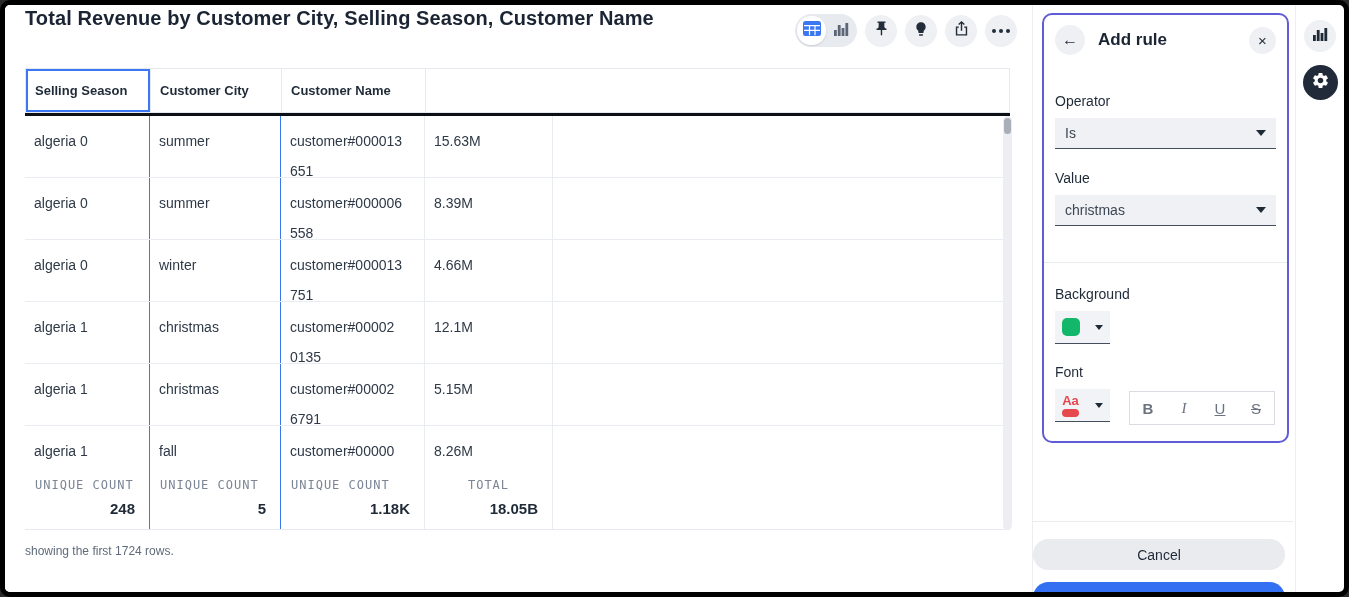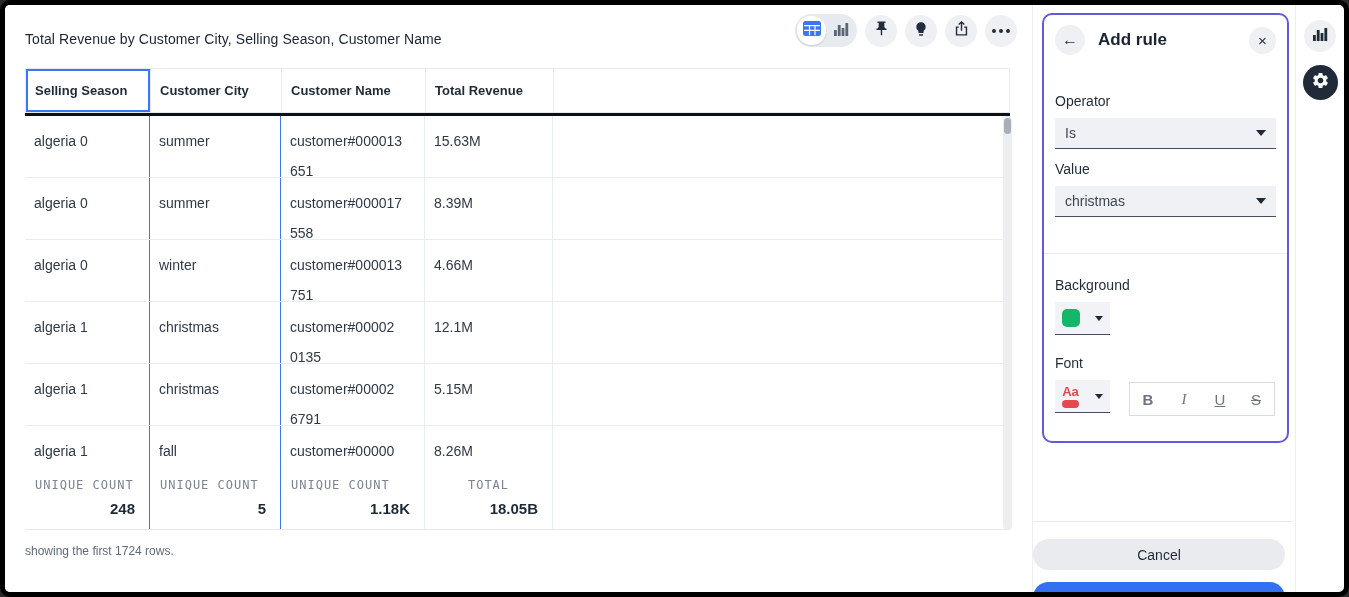--- a/index.html
+++ b/index.html
@@ -9,22 +9,22 @@
     width: 1349px; height: 597px;
   }
   .frame {
     position: relative; width: 1349px; height: 597px;
     background: #fff; border: 5px solid #000; border-radius: 10px;
     overflow: hidden;
   }
   
   .main { position: absolute; left: 0; top: 0; width: 1027px; height: 587px; background: #fff; }
   .page-title {
-    position: absolute; left: 20px; top: 26px;
-    font-size: 14px; font-weight: 400; color: #1a2433; letter-spacing: .1px;
+    position: absolute; left: 20px; top: 2px;
+    font-size: 20px; font-weight: 700; color: #1a2433; letter-spacing: .1px;
   }
   .toolbar { position: absolute; top: 9px; right: 15px; display: flex; align-items: center; gap: 8px; }
   .seg {
     display: flex; align-items: center; background: #e7eaef; border-radius: 17px;
     padding: 2px; height: 33px;
   }
   .seg-btn { width: 29px; height: 29px; border-radius: 14px; display: flex; align-items: center; justify-content: center; cursor: pointer; }
   .seg-btn.on { background: #fff; box-shadow: 0 1px 2px rgba(0,0,0,.12); }
   .circ-btn {
     width: 32px; height: 32px; border-radius: 50%; background: #eef0f4;
@@ -86,21 +86,21 @@
   .card-header { display: flex; align-items: center; margin-top: 10px; }
   .mini-circ {
     width: 30px; height: 30px; border-radius: 50%; background: #eef0f4;
     display: flex; align-items: center; justify-content: center;
     font-size: 16px; color: #1f2a37; cursor: pointer;
   }
   .mini-circ.close { width: 27px; height: 27px; margin-left: auto; font-size: 15px; }
   .card-title { margin-left: 13px; font-size: 17px; font-weight: 600; color: #1a2433; }
   .fld-label { font-size: 14px; color: #1f2a37; }
   .lab-op { margin-top: 38px; }
-  .lab-val { margin-top: 12px; }
+  .lab-val { margin-top: 21px; }
   .lab-bg { margin-top: 23px; }
   .lab-font { margin-top: 20px; }
   .dd {
     margin-top: 9px; height: 31px; background: #eff1f5; border-bottom: 1px solid #454e5c;
     display: flex; align-items: center; padding: 0 10px; cursor: pointer;
     font-size: 14px; color: #3d4754;
   }
   .caret {
     width: 0; height: 0; margin-left: auto;
     border-left: 5px solid transparent; border-right: 5px solid transparent;
@@ -209,37 +209,36 @@
             <i></i>
           </span>
       </div>
     </div>
 
     <div class="tablewrap">
       <div class="grid-row thead">
         <div class="th selected">Selling Season</div>
         <div class="th">Customer City</div>
         <div class="th">Customer Name</div>
-        <div class="th">Total Revenue</div>
         <div class="th"></div>
       </div>
       <div class="black-bar"></div>
       <div class="tbody">
           <div class="grid-row tr">
     <div class="td blue-r">algeria 0</div>
     <div class="td blue-r">summer</div>
     <div class="td">customer#000013
 651</div>
     <div class="td">15.63M</div>
     <div class="td"></div>
   </div>
           <div class="grid-row tr">
     <div class="td blue-r">algeria 0</div>
     <div class="td blue-r">summer</div>
-    <div class="td">customer#000017
+    <div class="td">customer#000006
 558</div>
     <div class="td">8.39M</div>
     <div class="td"></div>
   </div>
           <div class="grid-row tr">
     <div class="td blue-r">algeria 0</div>
     <div class="td blue-r">winter</div>
     <div class="td">customer#000013
 751</div>
     <div class="td">4.66M</div>

